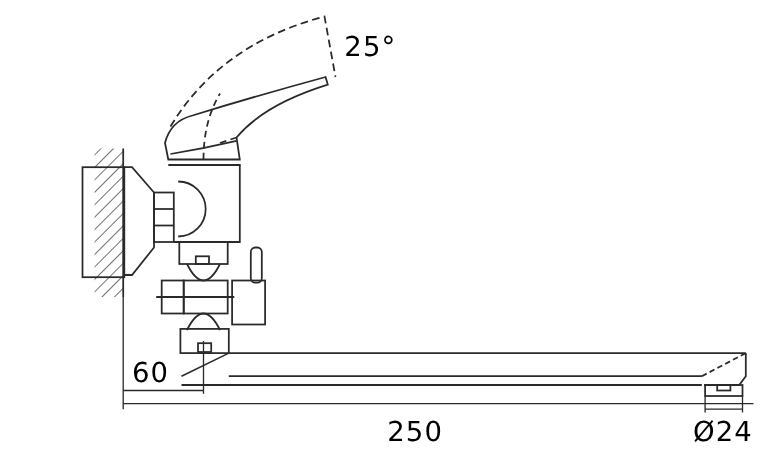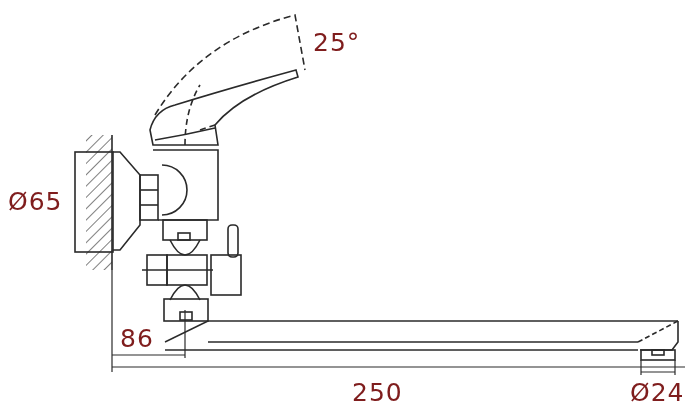--- a/index.html
+++ b/index.html
@@ -1,18 +1,18 @@
 <!DOCTYPE html>
 <html><head>
 <meta charset="utf-8">
 <style>
   html,body{margin:0;padding:0;background:#fff;}
   .canvas{position:relative;width:700px;height:420px;overflow:hidden;background:#fff;}
   svg{position:absolute;left:0;top:0;}
-  .lbl{position:absolute;font-family:"DejaVu Sans",sans-serif;color:#7f1d1d;font-size:25px;line-height:1;letter-spacing:1px;}
+  .lbl{position:absolute;font-family:"DejaVu Sans",sans-serif;color:#000000;font-size:25px;line-height:1;letter-spacing:1px;}
 </style>
 </head>
 <body>
 
 <div class="canvas">
   <svg width="700" height="420" viewBox="0 0 700 420" fill="none" stroke="#2a2a2a" stroke-width="1.6">
     <defs>
       <pattern id="hatch" patternUnits="userSpaceOnUse" width="8" height="8" patternTransform="rotate(45)">
         <line x1="0" y1="0" x2="0" y2="8" stroke="#2a2a2a" stroke-width="1.2"></line>
       </pattern>
@@ -61,17 +61,16 @@
 
     <line x1="112" y1="270" x2="112" y2="372" stroke-width="1.2"></line>
     <line x1="112" y1="355" x2="185" y2="355" stroke-width="1.2"></line>
     <line x1="185" y1="310" x2="185" y2="358" stroke-width="1.2"></line>
     <line x1="112" y1="367" x2="685" y2="367" stroke-width="1.2"></line>
     <line x1="641" y1="360" x2="641" y2="375" stroke-width="1.2"></line>
     <line x1="675" y1="360" x2="675" y2="375" stroke-width="1.2"></line>
     <line x1="641" y1="372" x2="675" y2="372" stroke-width="1.2"></line>
   </svg>
   <span class="lbl" style="left:313px;top:30px;">25°</span>
-  <span class="lbl" style="left:8px;top:189px;">Ø65</span>
-  <span class="lbl" style="left:120px;top:326px;">86</span>
+  <span class="lbl" style="left:120px;top:326px;">60</span>
   <span class="lbl" style="left:352px;top:380px;">250</span>
   <span class="lbl" style="left:630px;top:380px;text-align:right;">Ø24</span>
 </div>
 
 </body></html>

